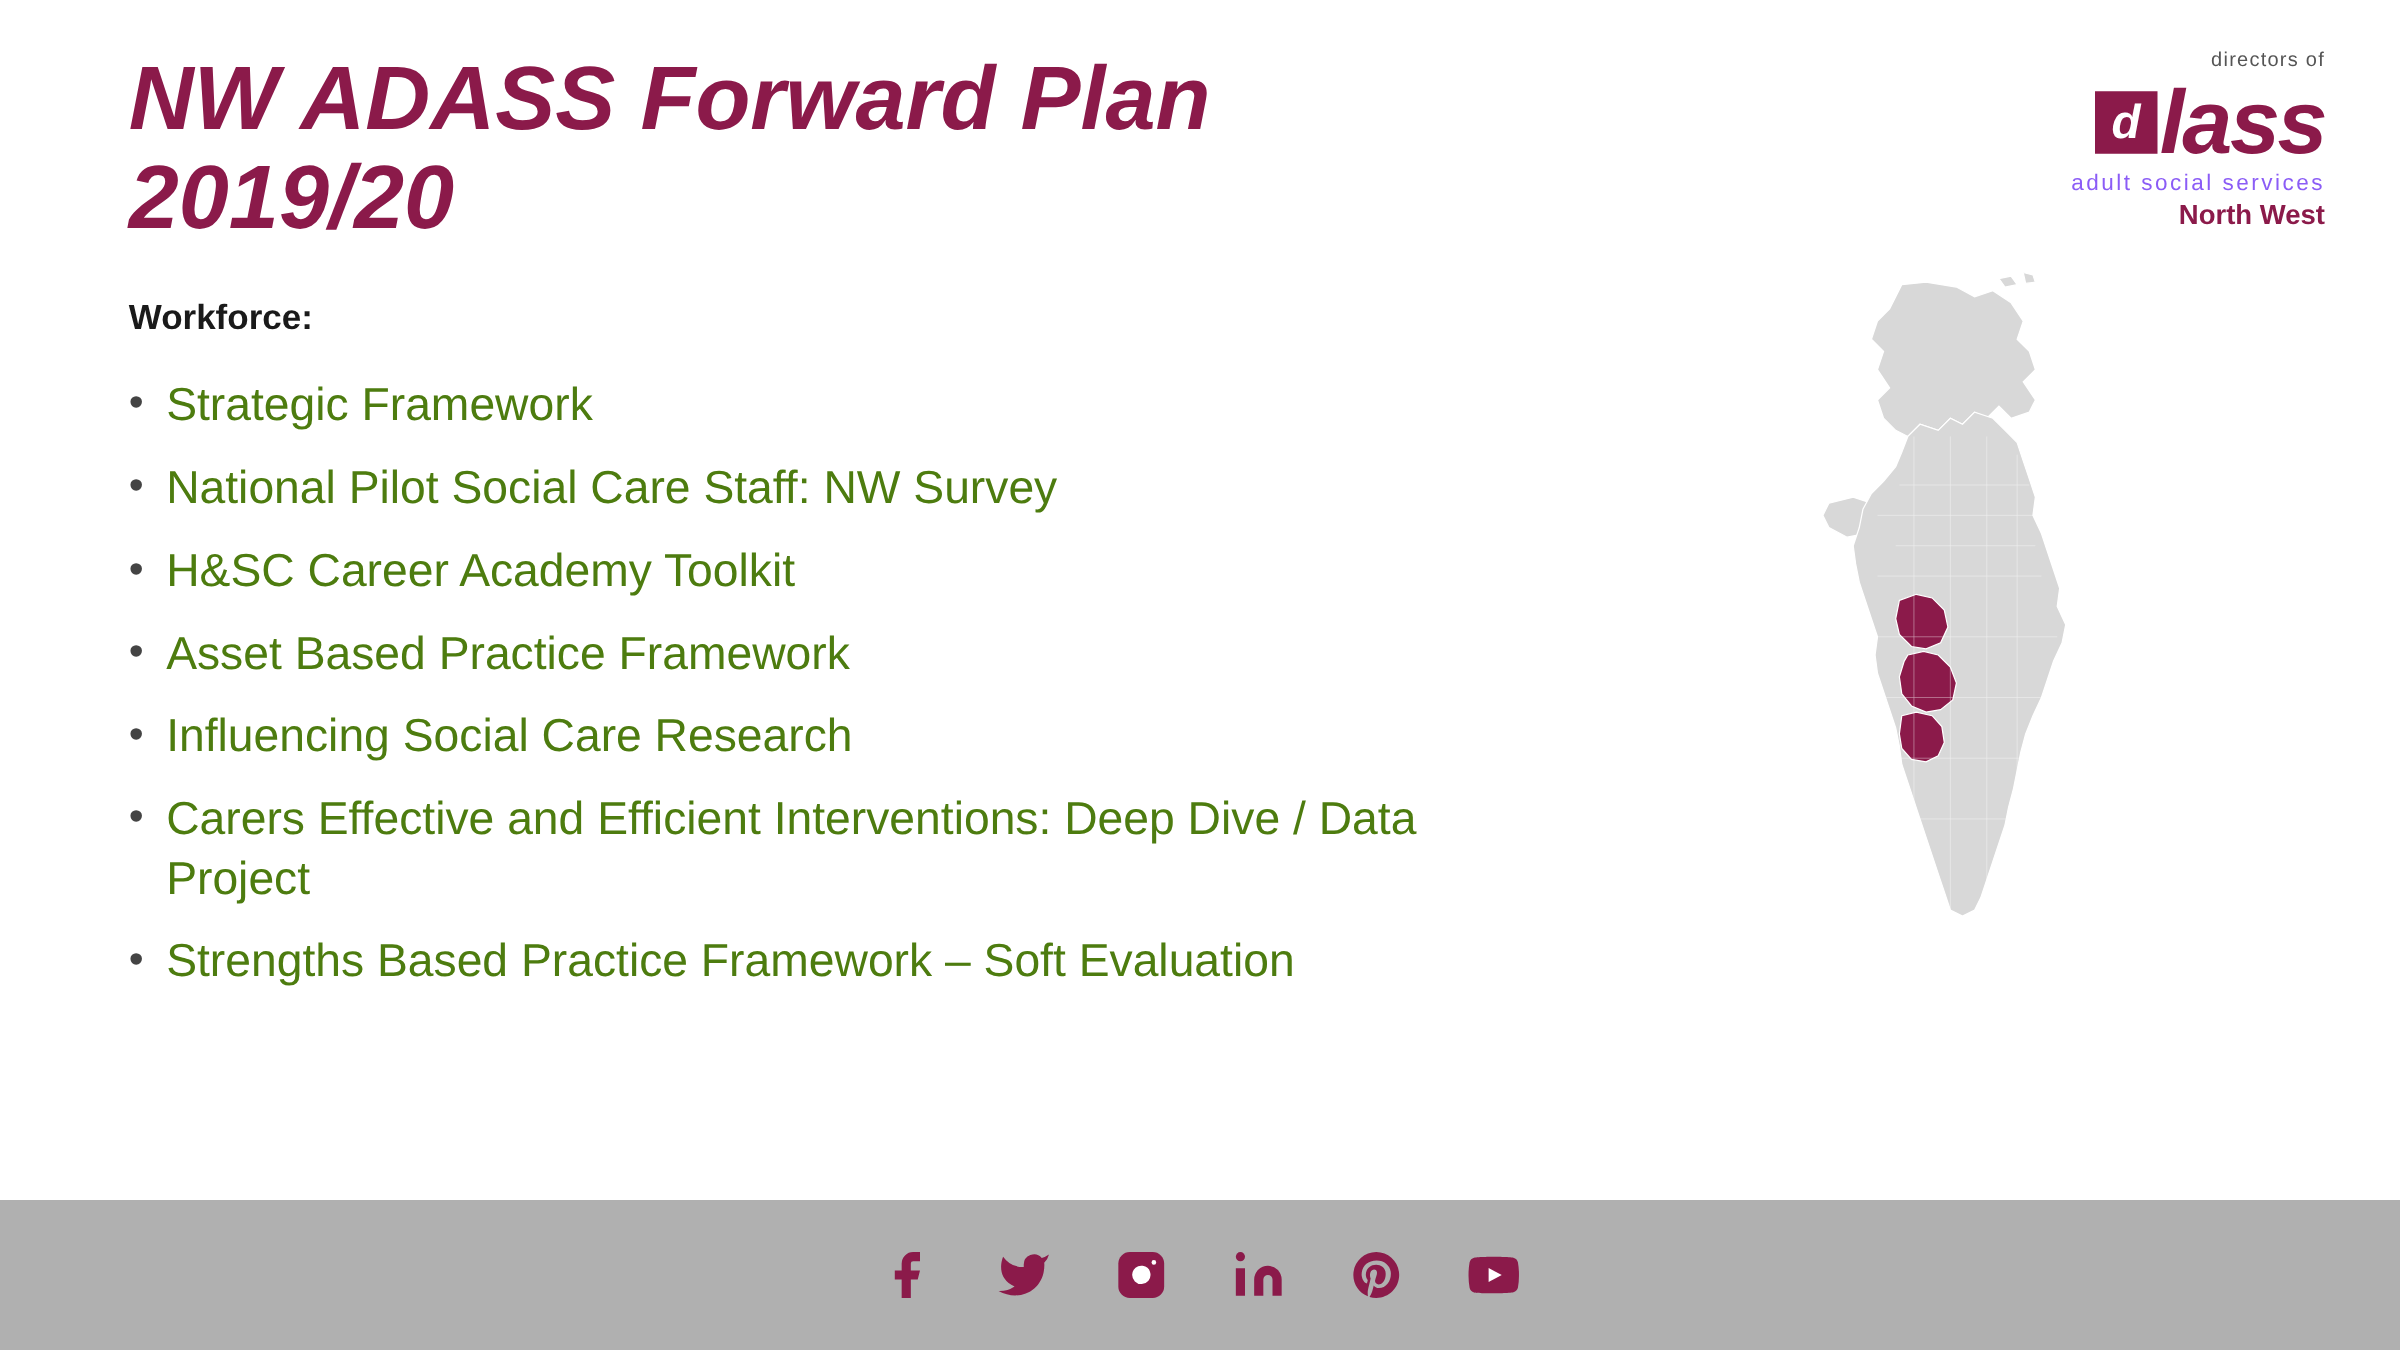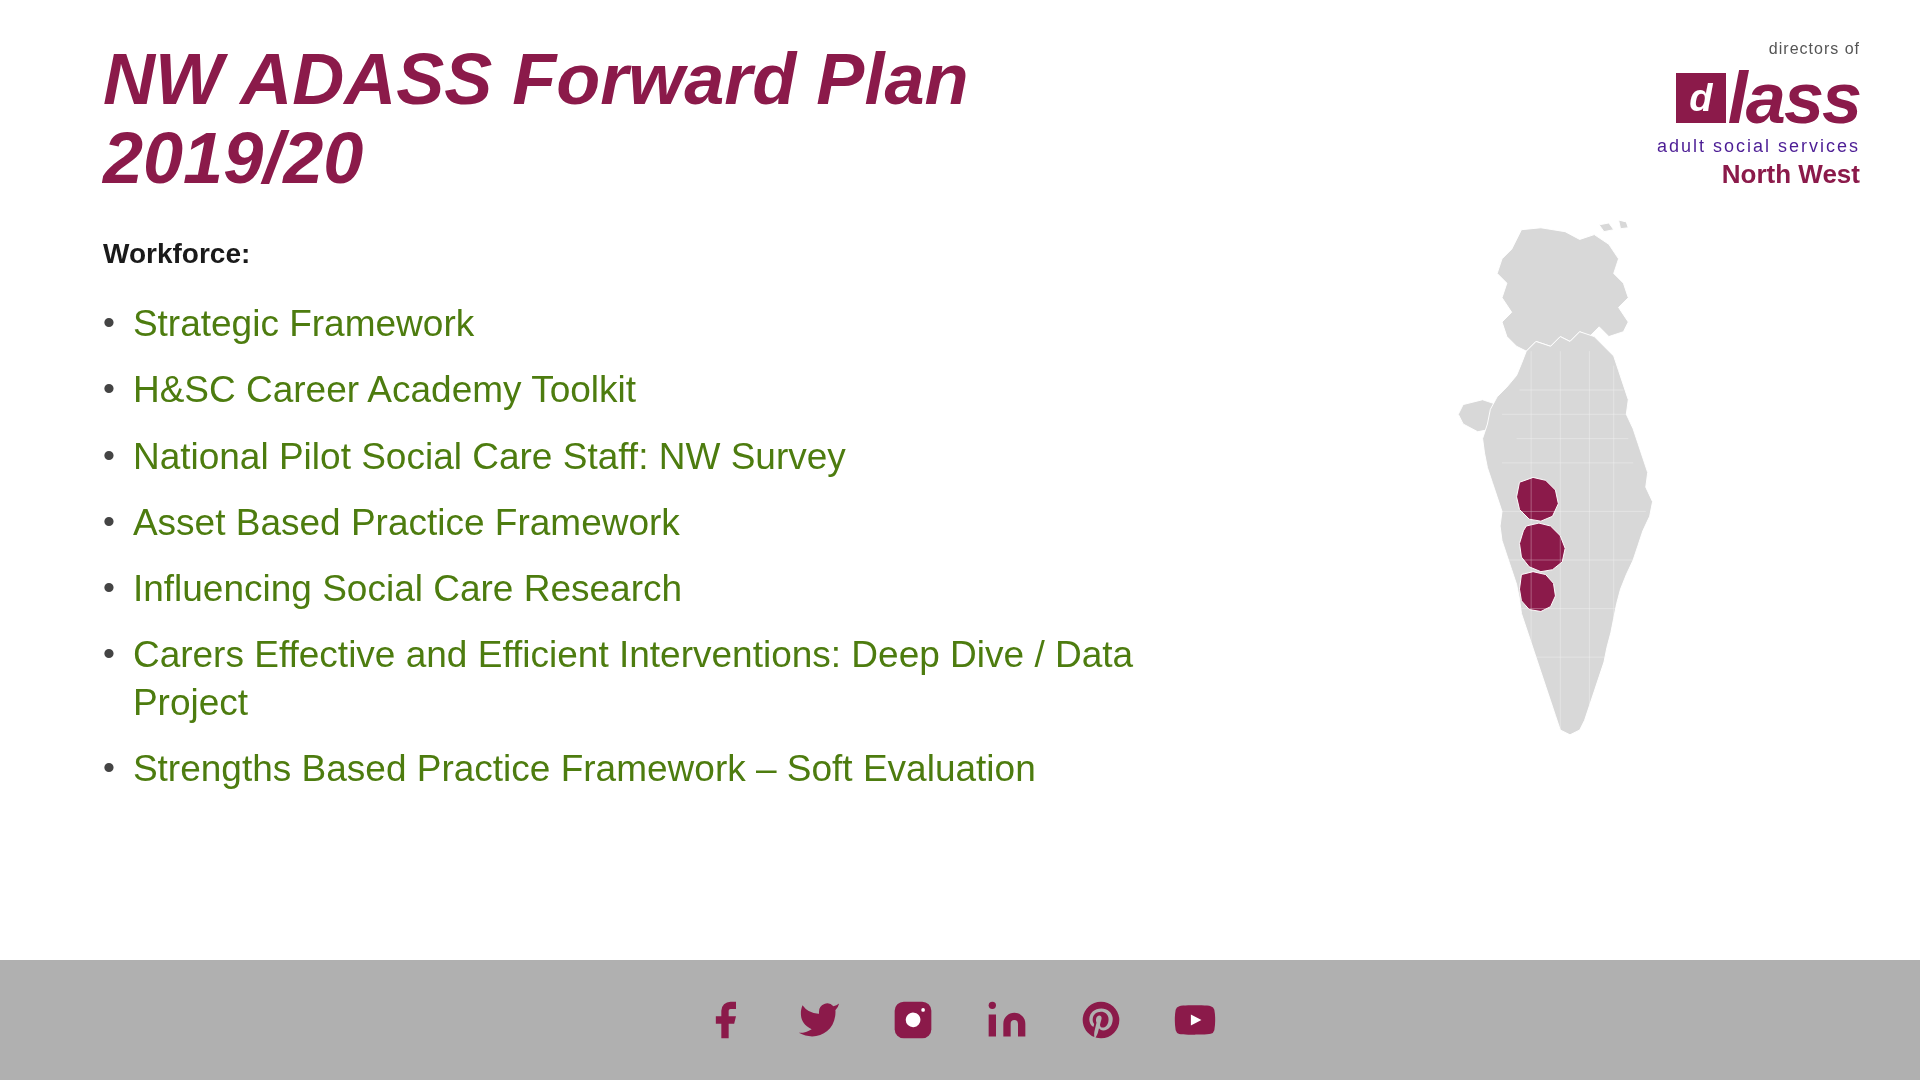--- a/index.html
+++ b/index.html
@@ -116,28 +116,28 @@
       font-size: 72px;
       font-weight: 900;
       color: #8B1A4A;
       line-height: 1;
       letter-spacing: -2px;
       font-style: italic;
     }
 
     .logo-subtitle {
       font-size: 18px;
-      color: #4c1d95;
+      color: #8b5cf6;
       text-align: center;
       letter-spacing: 2px;
       margin-top: 2px;
     }
 
     .logo-north-west {
-      font-size: 26px;
+      font-size: 22px;
       font-weight: 700;
       color: #8B1A4A;
       text-align: right;
       margin-top: 2px;
     }
 
     
     .map-container {
       flex: 1;
       display: flex;
@@ -180,22 +180,22 @@
 </head>
 <body>
 
 <div class="main-content">
   <div class="left-panel">
     <h1 class="page-title">NW ADASS Forward Plan 2019/20</h1>
     <h2 class="section-heading">Workforce:</h2>
     <ul class="bullet-list">
 
     <li>Strategic Framework</li>
+        <li>National Pilot Social Care Staff: NW Survey</li>
         <li>H&amp;SC Career Academy Toolkit</li>
-        <li>National Pilot Social Care Staff: NW Survey</li>
         <li>Asset Based Practice Framework</li>
         <li>Influencing Social Care Research</li>
         <li>Carers Effective and Efficient Interventions: Deep Dive / Data Project</li>
         <li>Strengths Based Practice Framework – Soft Evaluation</li>
       </ul>
   </div>
 
   <div class="right-panel">
     <div class="logo-container">
       <span class="logo-top-text">directors of</span>

